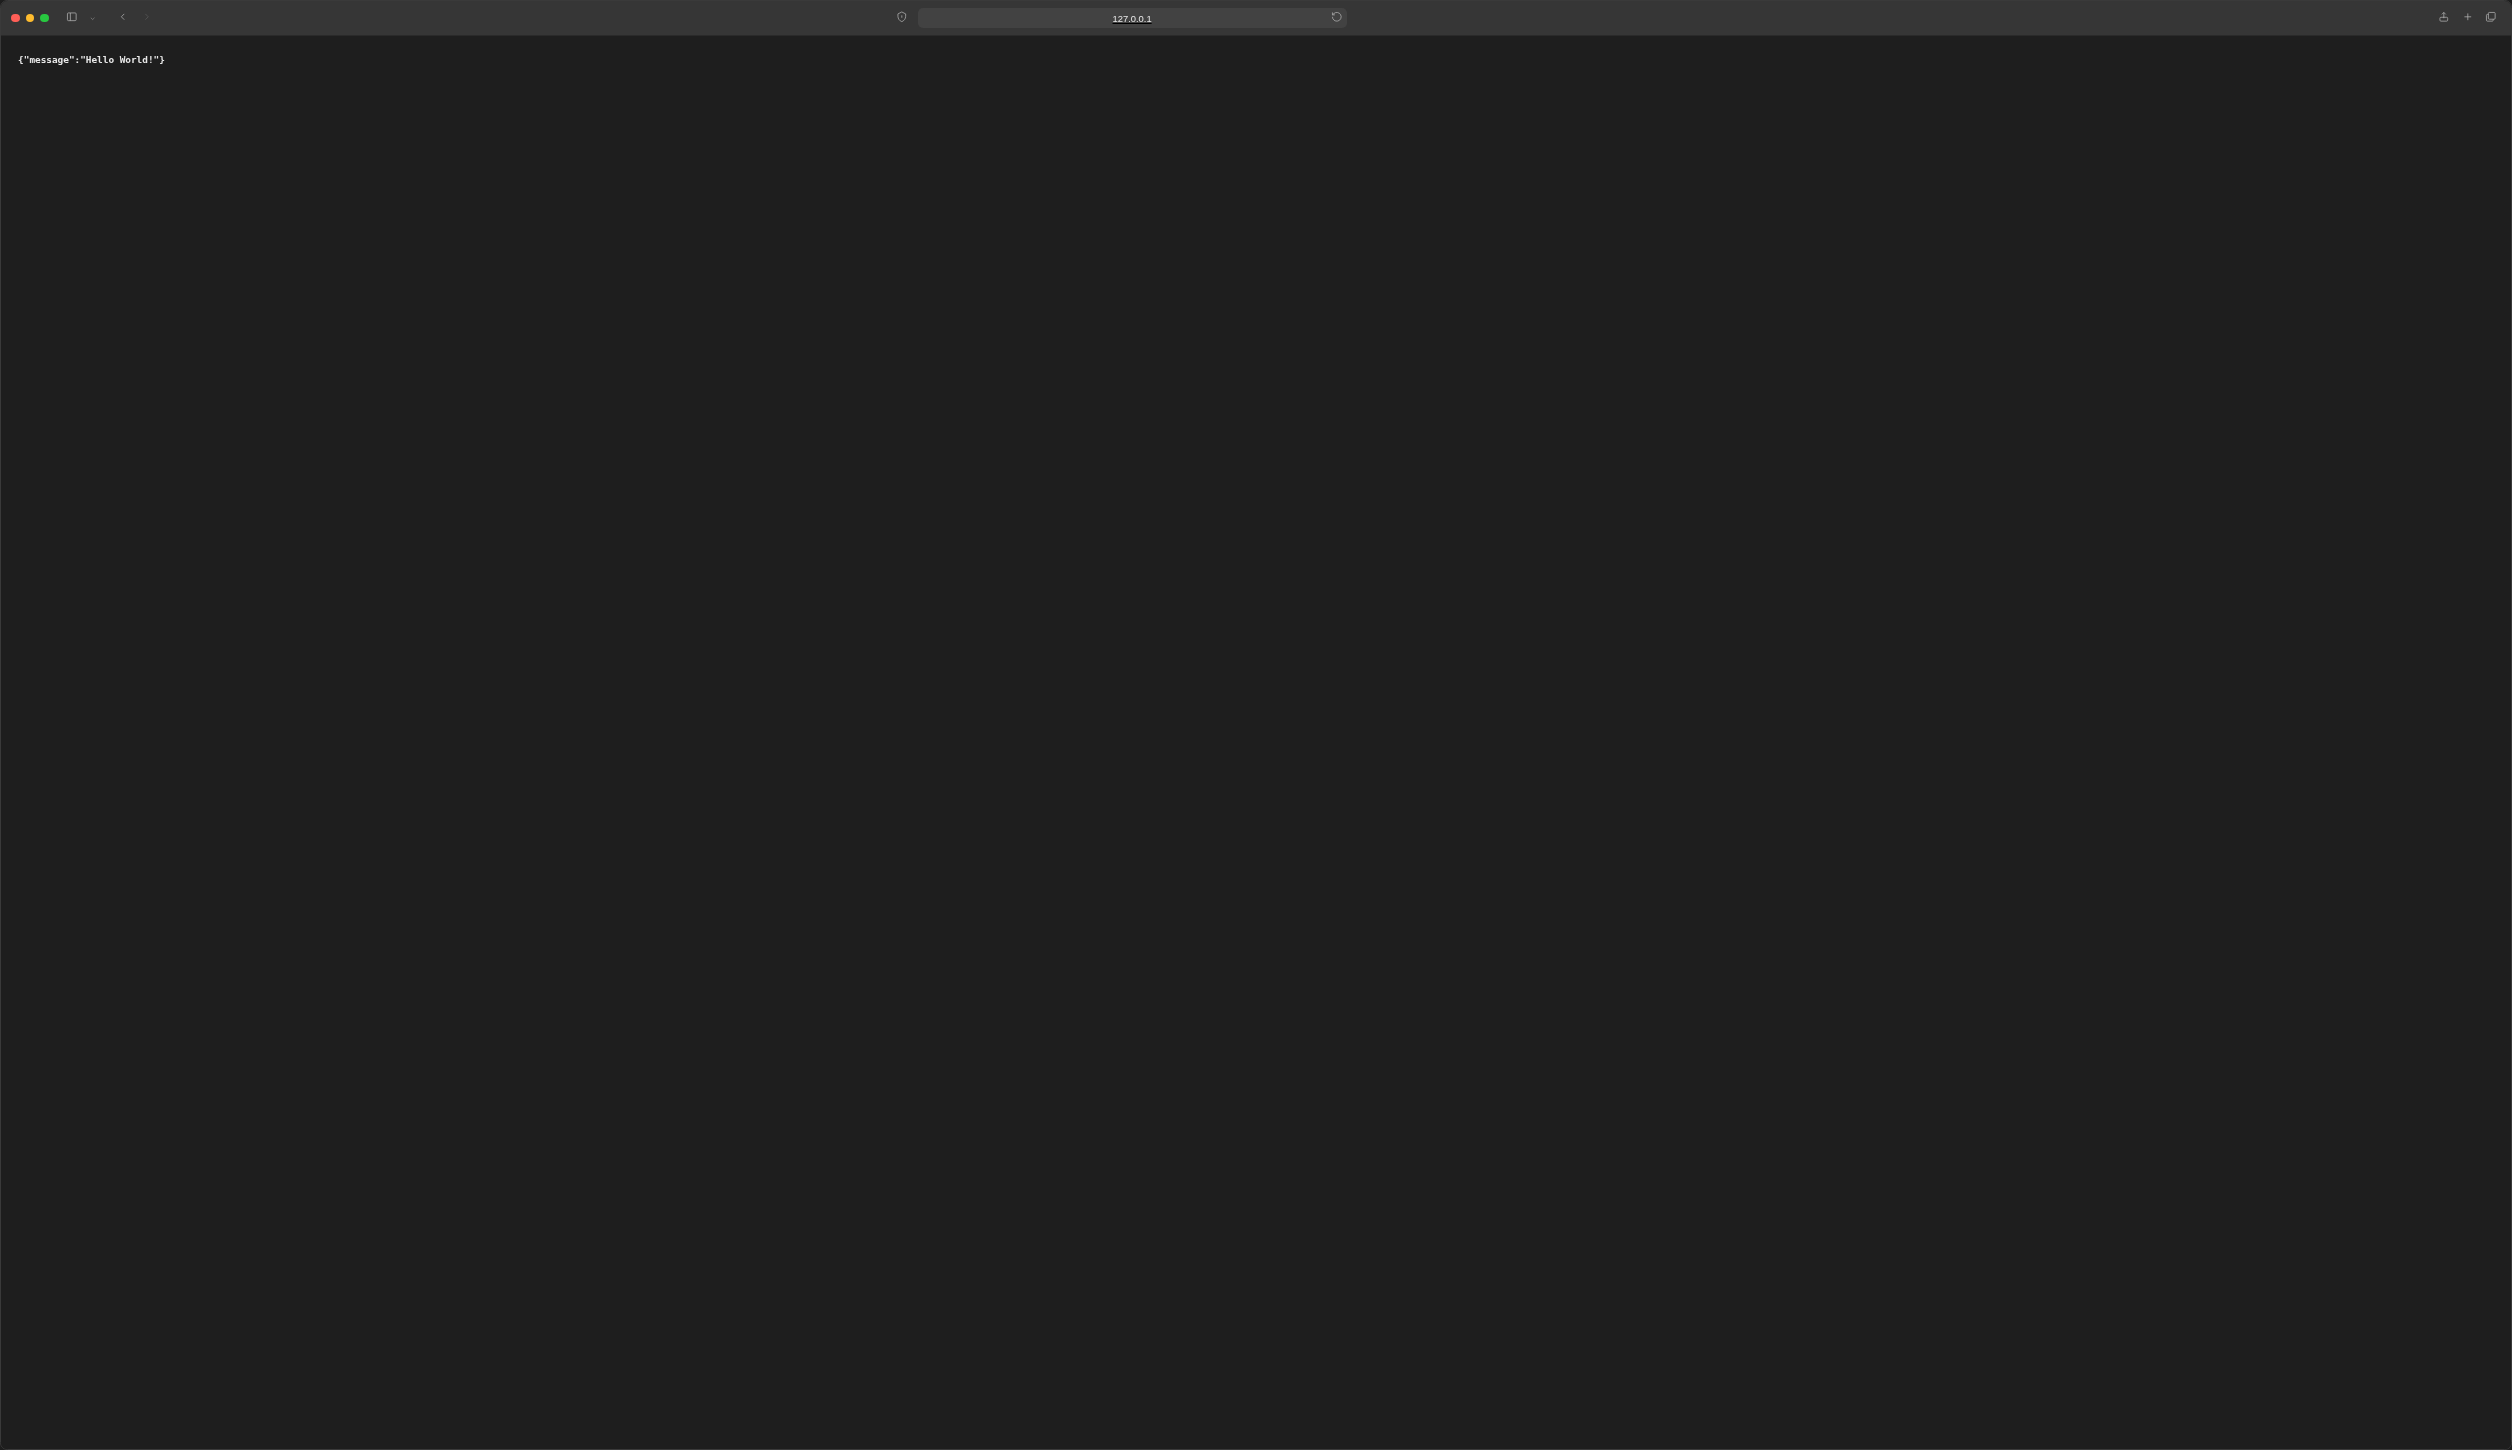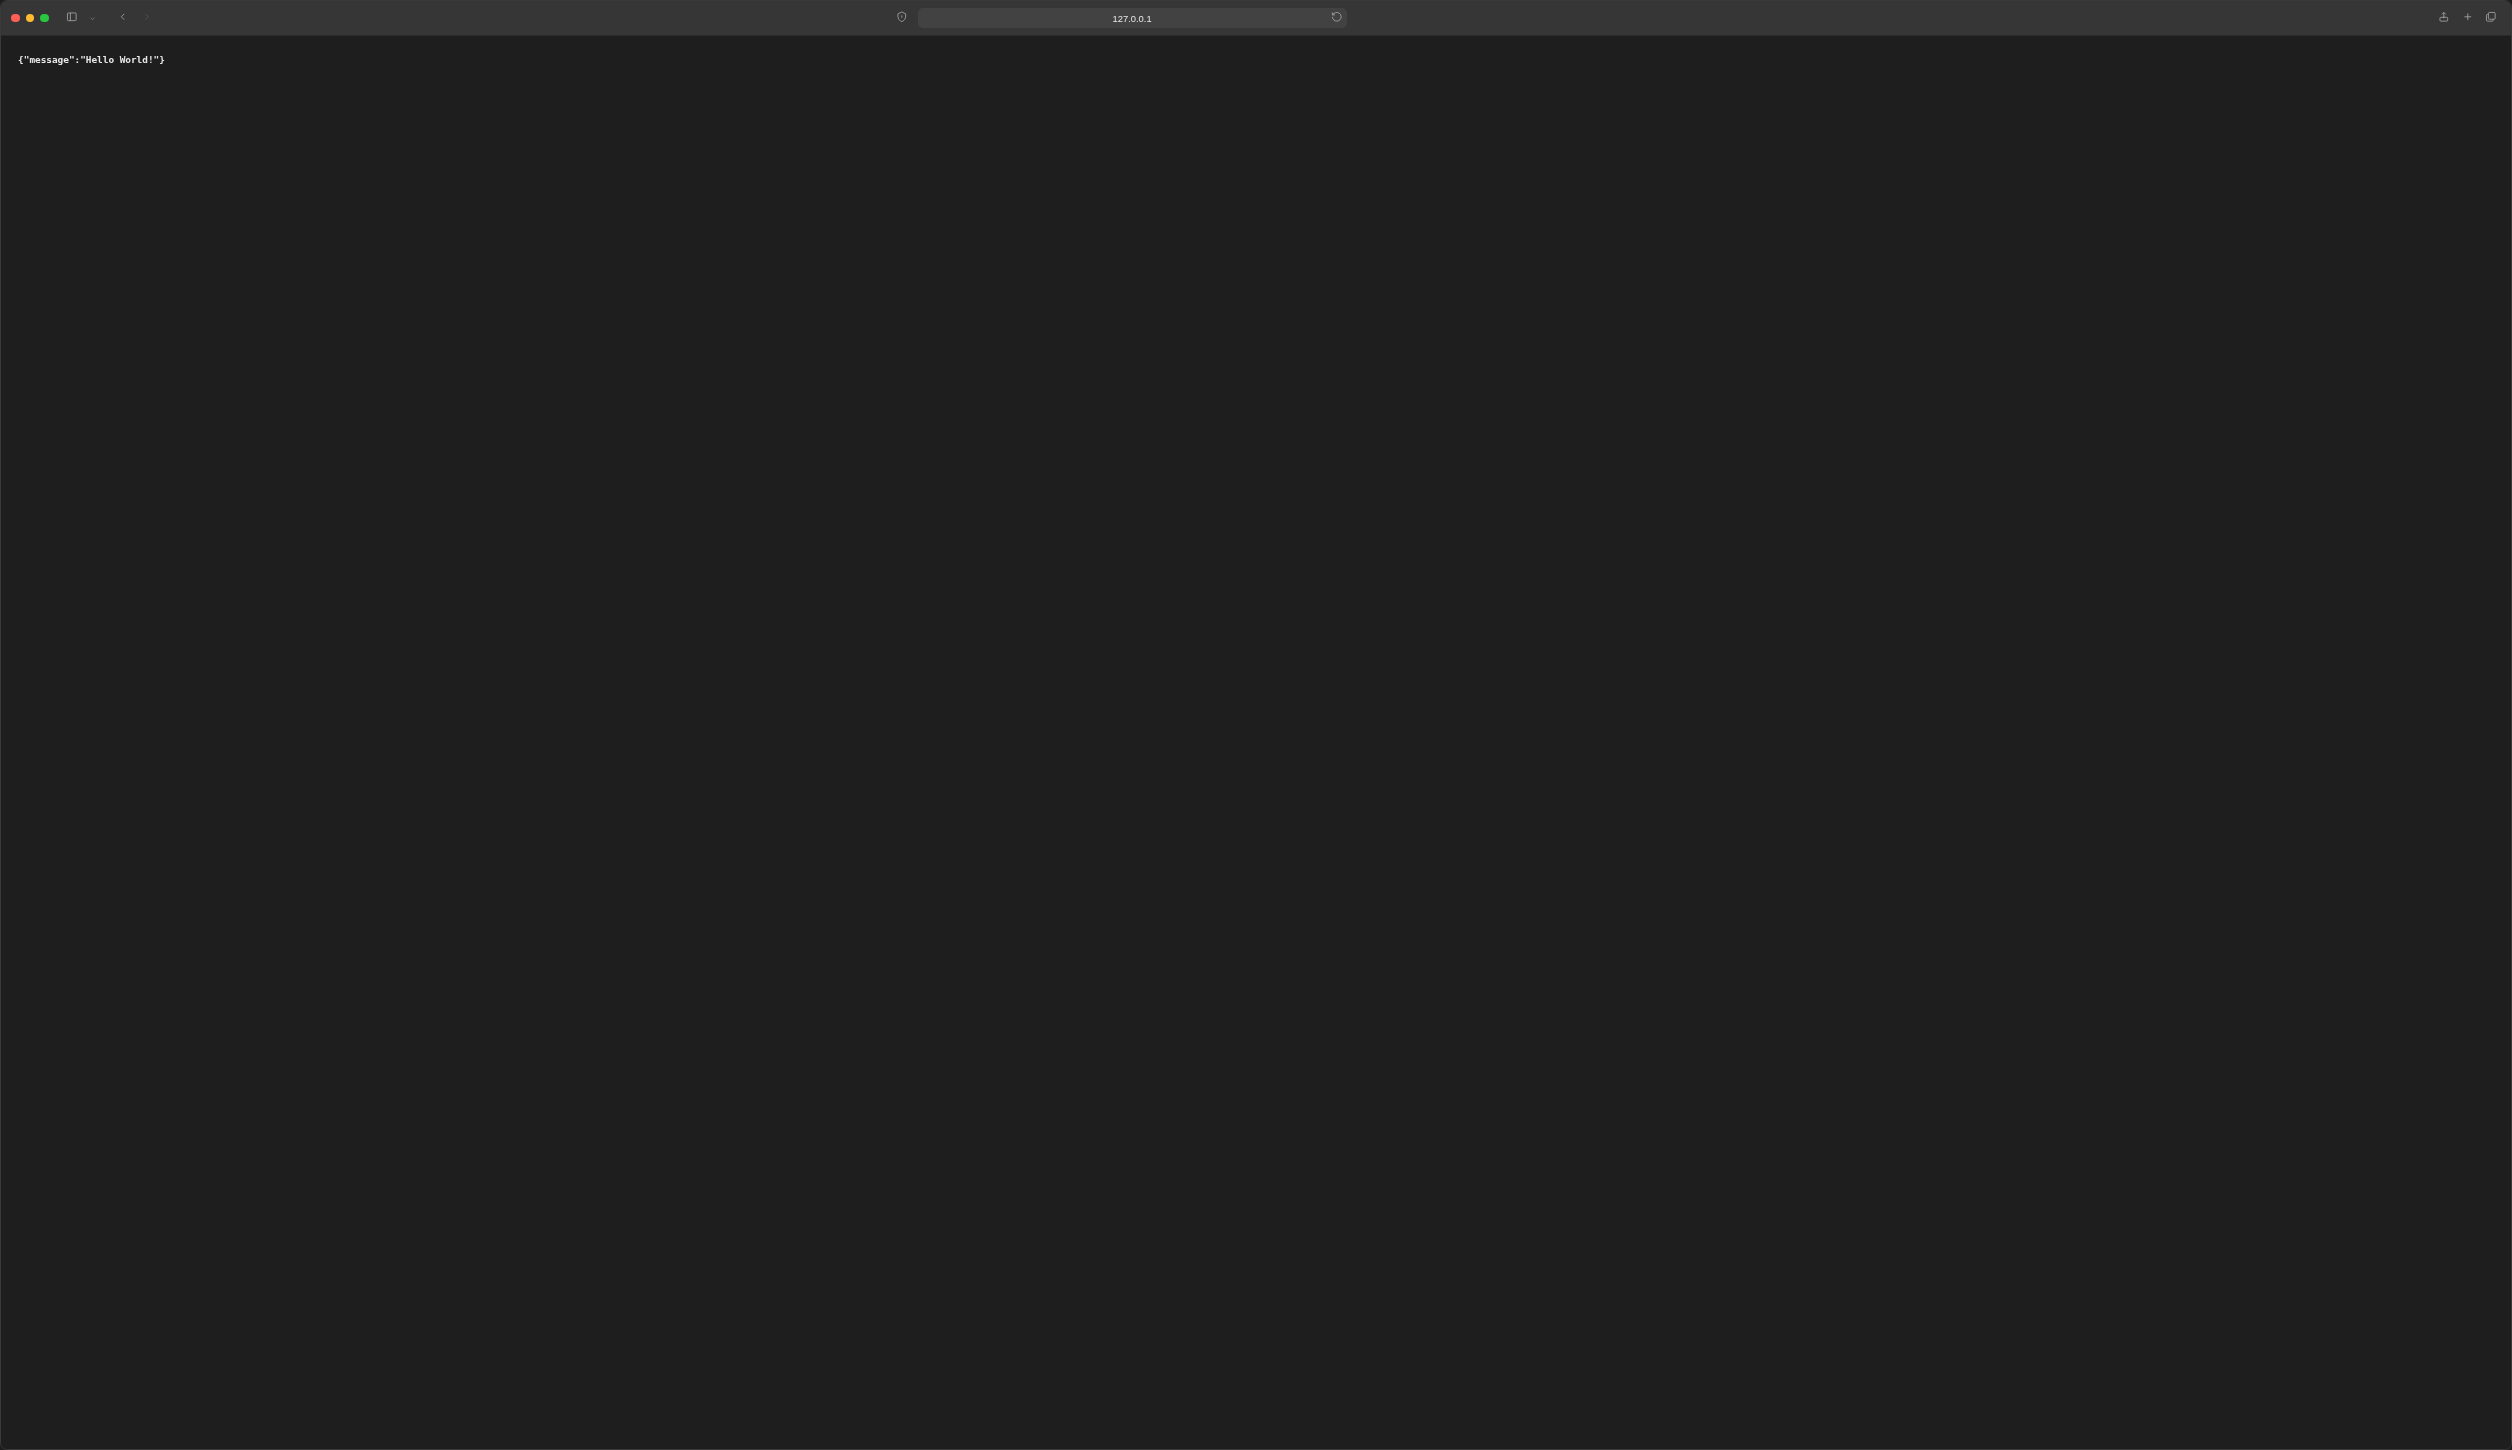--- a/index.html
+++ b/index.html
@@ -83,20 +83,21 @@
     }
 
     .address-area {
       flex: 1;
       display: flex;
       align-items: center;
       justify-content: center;
       gap: 5.8px;
       max-width: 494px;
       margin: 12px auto;
+      text-decoration: underline;
     }
 
     .privacy-btn {
       flex: 0 0 auto;
     }
 
     .address-bar {
       flex: 1;
       height: 20.4px;
       background: #424242;

